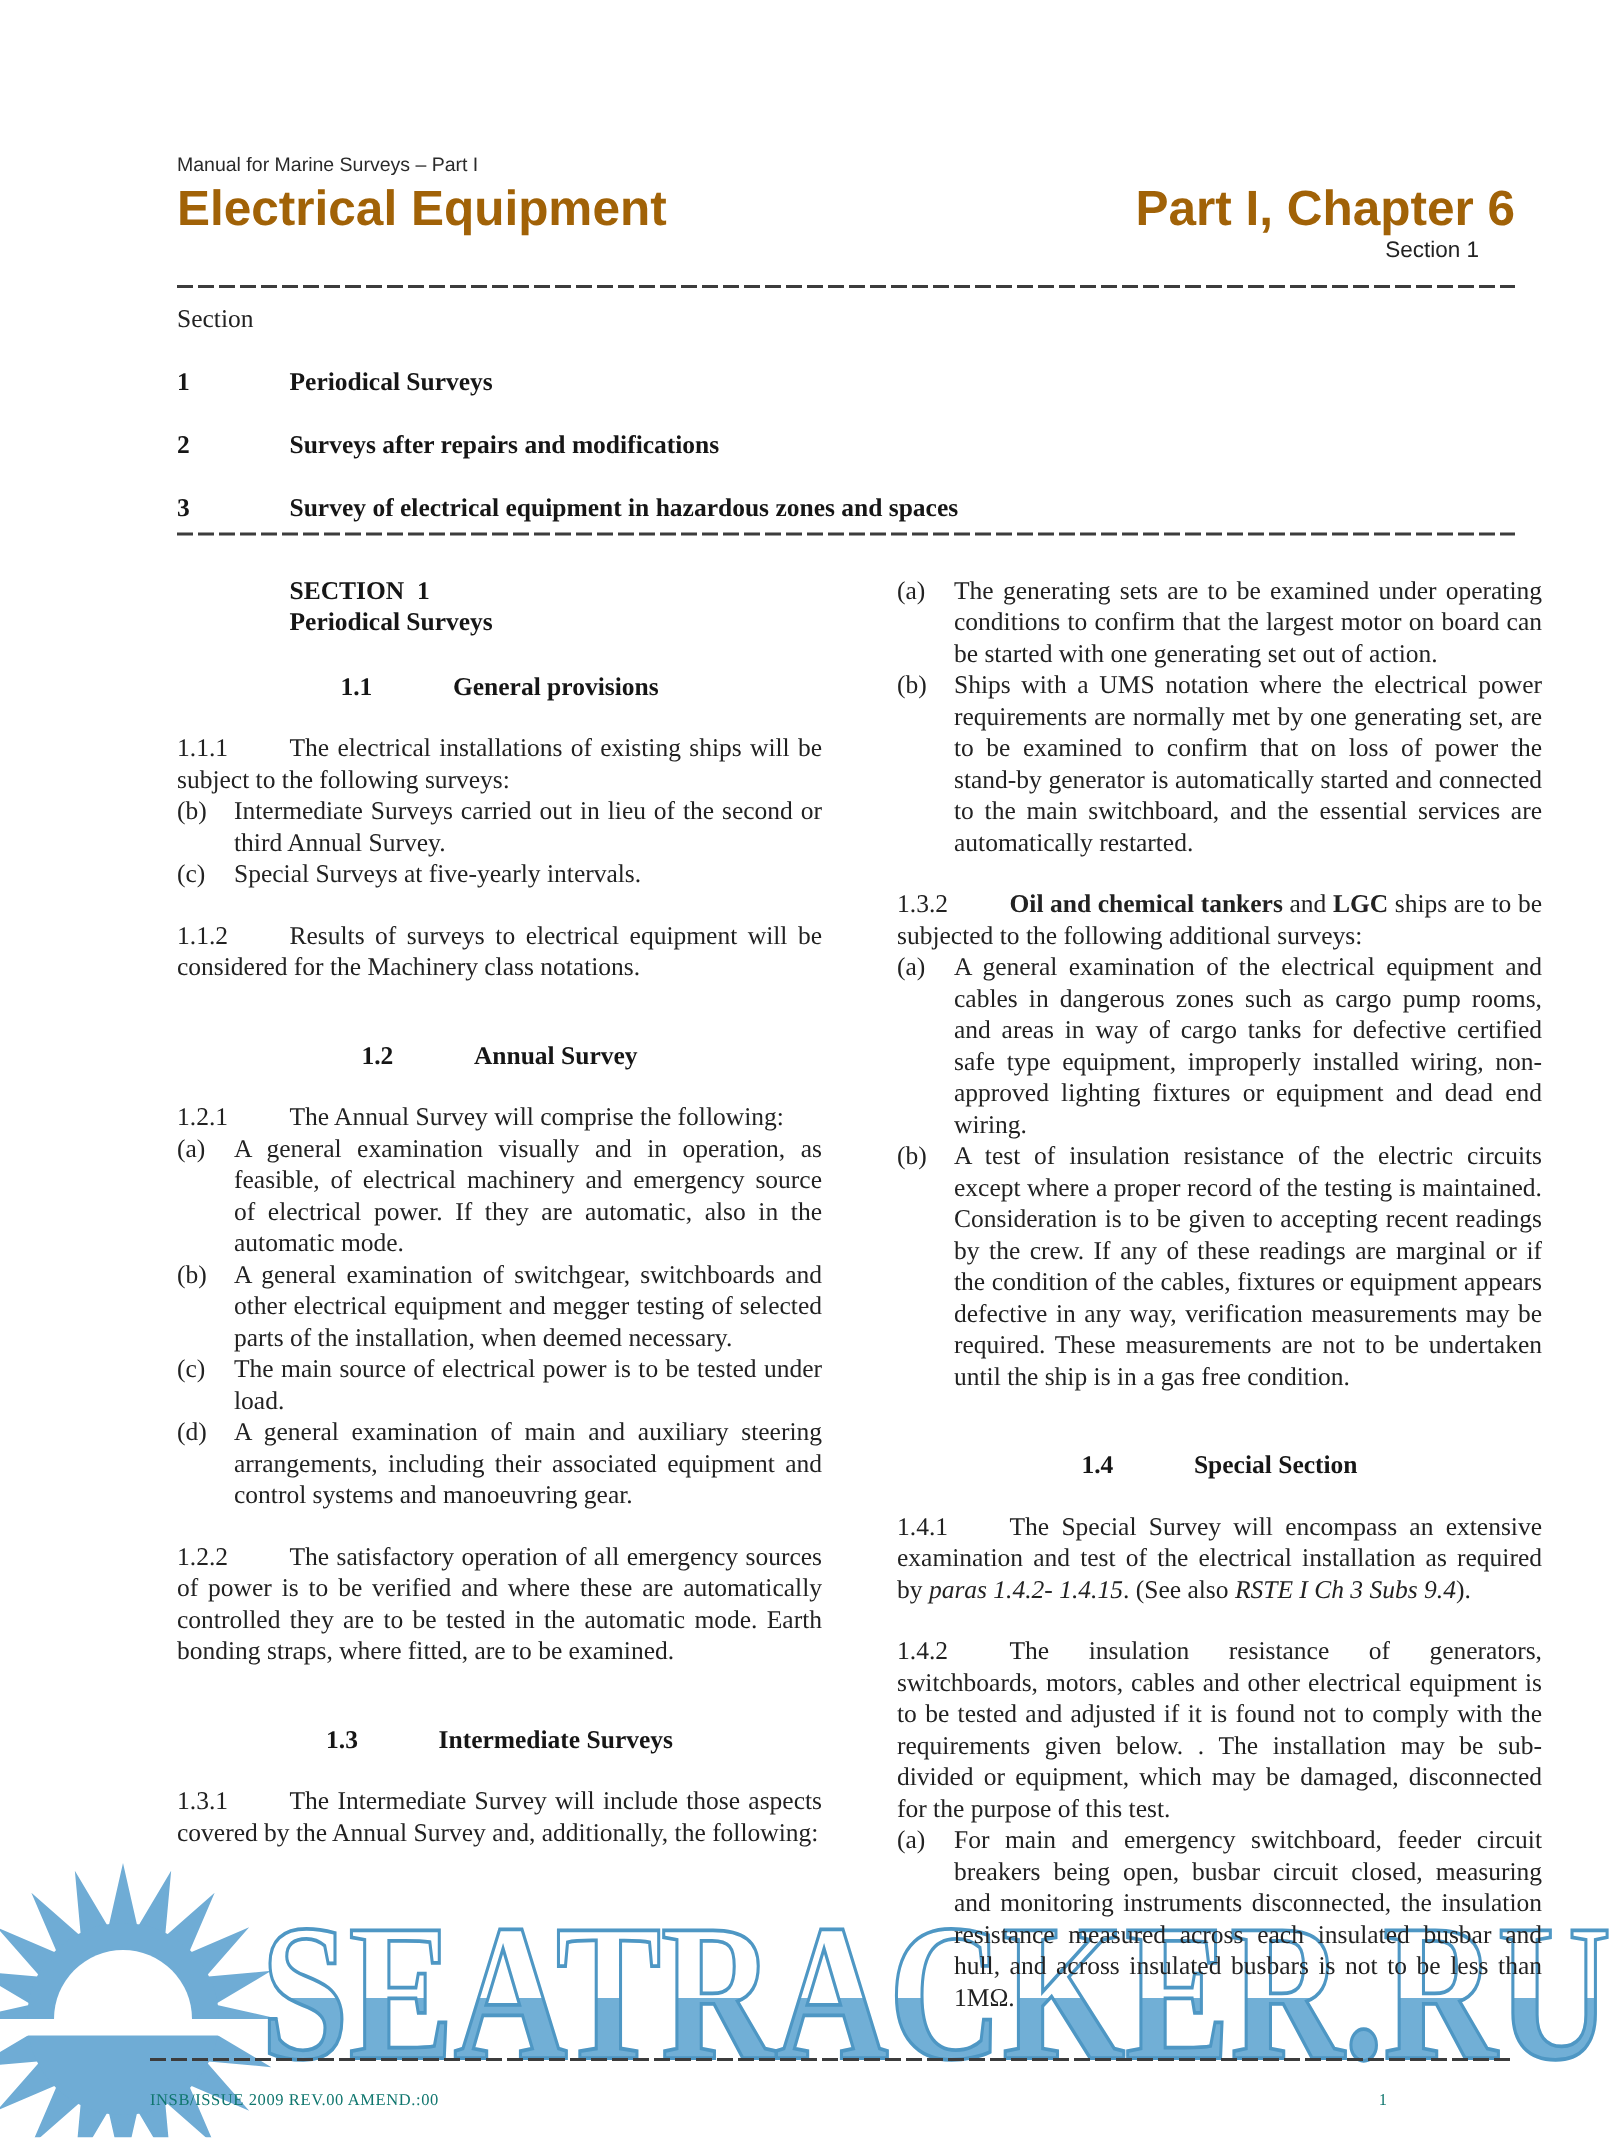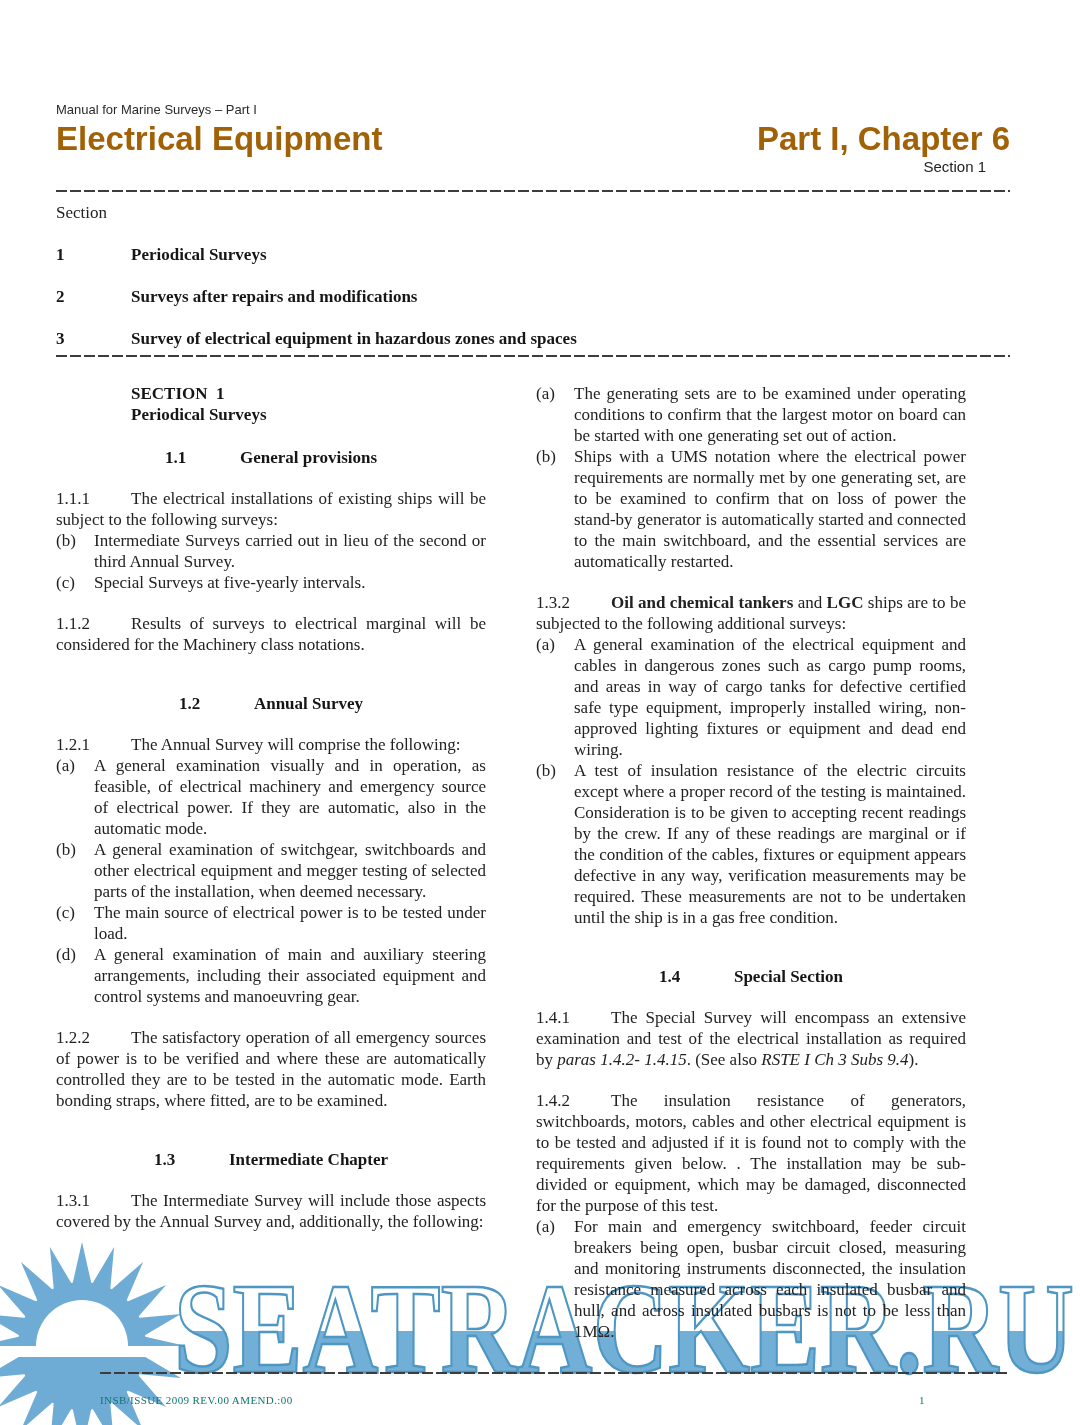--- a/index.html
+++ b/index.html
@@ -10,21 +10,21 @@
     overflow:hidden;
     font-family:"Liberation Serif", serif;
     color:#222222;
   }
   
   .sun-svg{position:absolute;left:-28px;top:1236px;z-index:1;}
   .wm-svg{position:absolute;left:172px;top:1280px;z-index:1;}
   
   .content{
     position:absolute;inset:0;z-index:2;
-    padding:102px 70px 0 56px;
+    padding:102px 70px 0 118px;
     box-sizing:border-box;
   }
   .hdr-small{
     font-family:"Liberation Sans", sans-serif;
     font-size:13px;line-height:15px;color:#2a2a2a;
   }
   .hdr-row{display:flex;justify-content:space-between;align-items:baseline;margin-top:6px;}
   .hdr-title,.hdr-chapter{
     font-family:"Liberation Sans", sans-serif;
     font-weight:bold;font-size:33px;line-height:32px;color:#a16207;
@@ -125,36 +125,36 @@
           </div>
           <div class="block-heading">
             <span class="num">1.1</span>
             <span>General provisions</span>
           </div>
           <div class="block-para"><span class="num">1.1.1</span><span>The electrical installations of existing ships will be subject to the following surveys:</span></div>
           <div class="block-list">
             <div class="li"><span class="label">(b)</span><span>Intermediate Surveys carried out in lieu of the second or third Annual Survey.</span></div>
             <div class="li"><span class="label">(c)</span><span>Special Surveys at five-yearly intervals.</span></div>
           </div>
-          <div class="block-para"><span class="num">1.1.2</span><span>Results of surveys to electrical marginal will be considered for the Machinery class notations.</span></div>
+          <div class="block-para"><span class="num">1.1.2</span><span>Results of surveys to electrical equipment will be considered for the Machinery class notations.</span></div>
           <div class="block-heading">
             <span class="num">1.2</span>
             <span>Annual Survey</span>
           </div>
           <div class="block-para"><span class="num">1.2.1</span><span>The Annual Survey will comprise the following:</span></div>
           <div class="block-list">
             <div class="li"><span class="label">(a)</span><span>A general examination visually and in operation, as feasible, of electrical machinery and emergency source of electrical power. If they are automatic, also in the automatic mode.</span></div>
             <div class="li"><span class="label">(b)</span><span>A general examination of switchgear, switchboards and other electrical equipment and megger testing of selected parts of the installation, when deemed necessary.</span></div>
             <div class="li"><span class="label">(c)</span><span>The main source of electrical power is to be tested under load.</span></div>
             <div class="li"><span class="label">(d)</span><span>A general examination of main and auxiliary steering arrangements, including their associated equipment and control systems and manoeuvring gear.</span></div>
           </div>
           <div class="block-para"><span class="num">1.2.2</span><span>The satisfactory operation of all emergency sources of power is to be verified and where these are automatically controlled they are to be tested in the automatic mode. Earth bonding straps, where fitted, are to be examined.</span></div>
           <div class="block-heading">
             <span class="num">1.3</span>
-            <span>Intermediate Chapter</span>
+            <span>Intermediate Surveys</span>
           </div>
           <div class="block-para"><span class="num">1.3.1</span><span>The Intermediate Survey will include those aspects covered by the Annual Survey and, additionally, the following:</span></div>
         </div>
       <div class="col">
           <div class="block-list">
             <div class="li"><span class="label">(a)</span><span>The generating sets are to be examined under operating conditions to confirm that the largest motor on board can be started with one generating set out of action.</span></div>
             <div class="li"><span class="label">(b)</span><span>Ships with a UMS notation where the electrical power requirements are normally met by one generating set, are to be examined to confirm that on loss of power the stand-by generator is automatically started and connected to the main switchboard, and the essential services are automatically restarted.</span></div>
           </div>
           <div class="block-para"><span class="num">1.3.2</span><span style="font-weight: bold;">Oil and chemical tankers</span><span> and </span><span style="font-weight: bold;">LGC</span><span> ships are to be subjected to the following additional surveys:</span></div>
           <div class="block-list">

